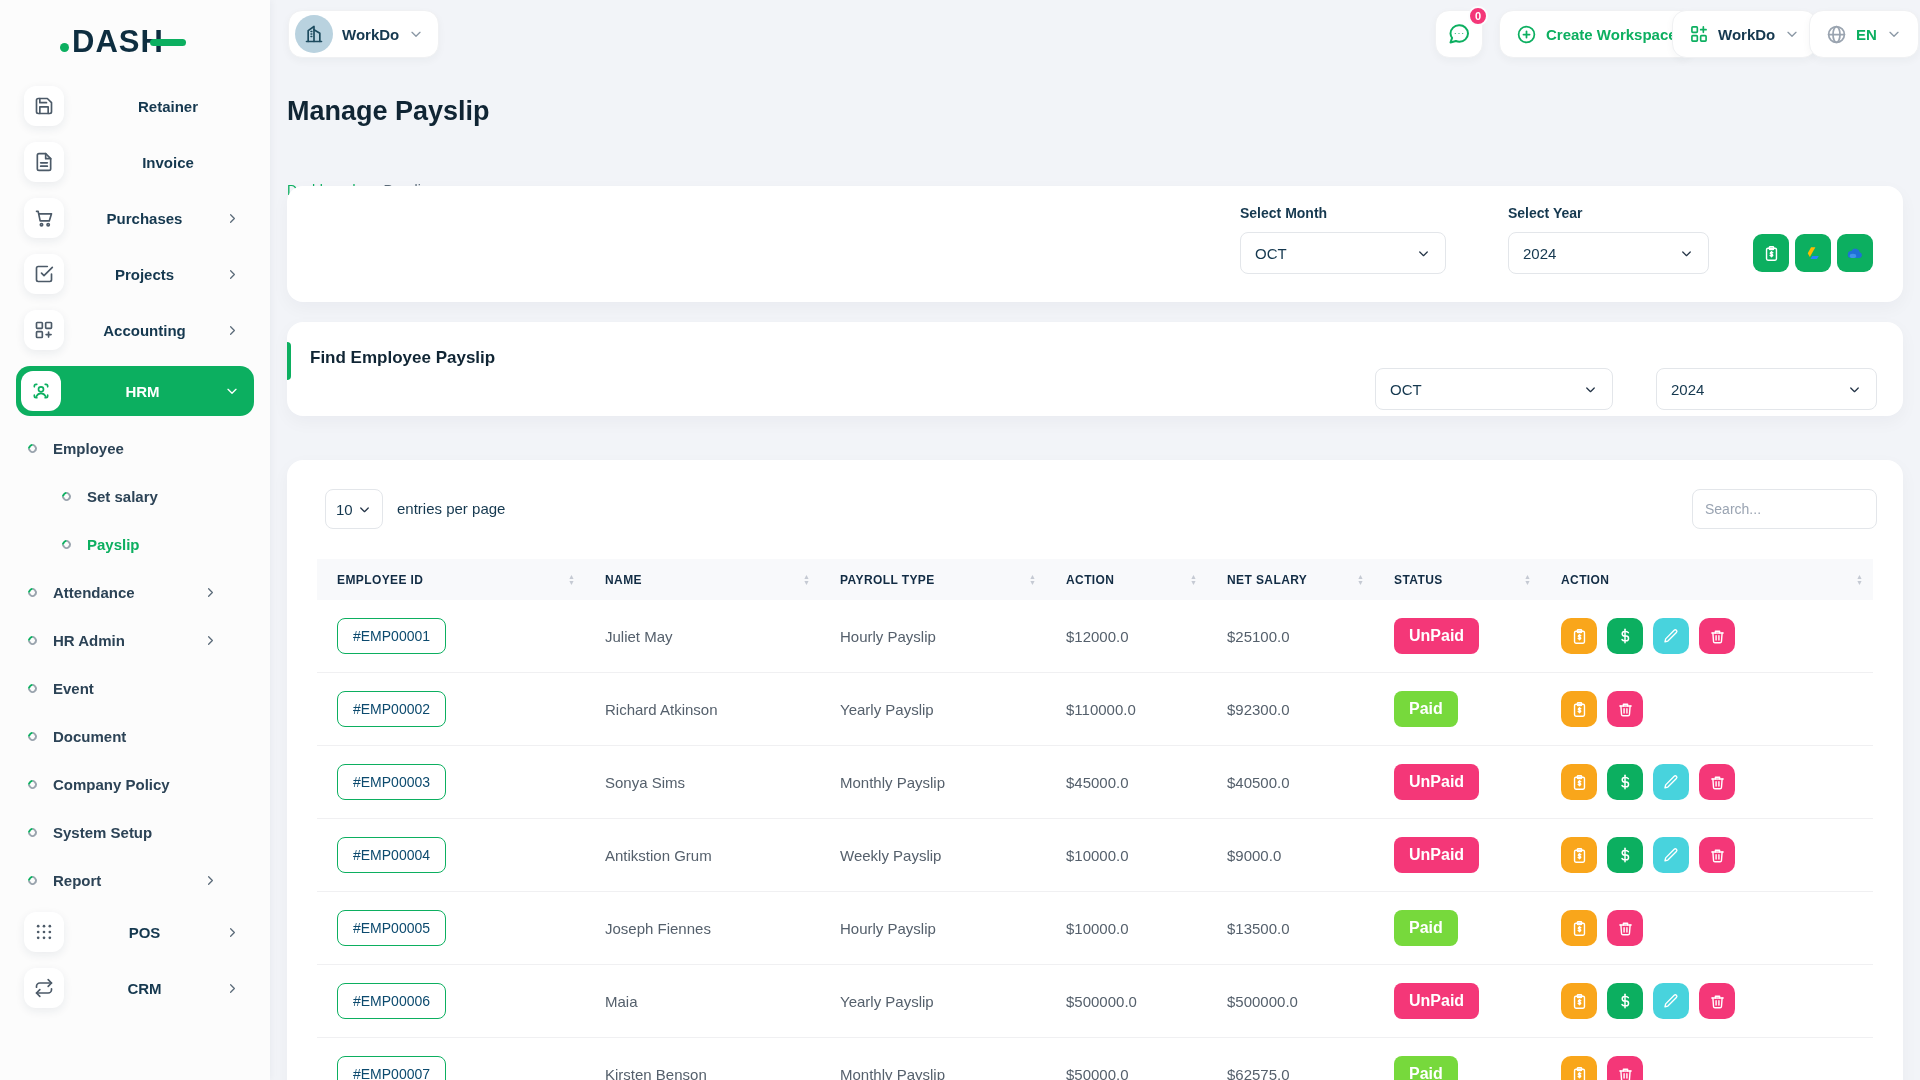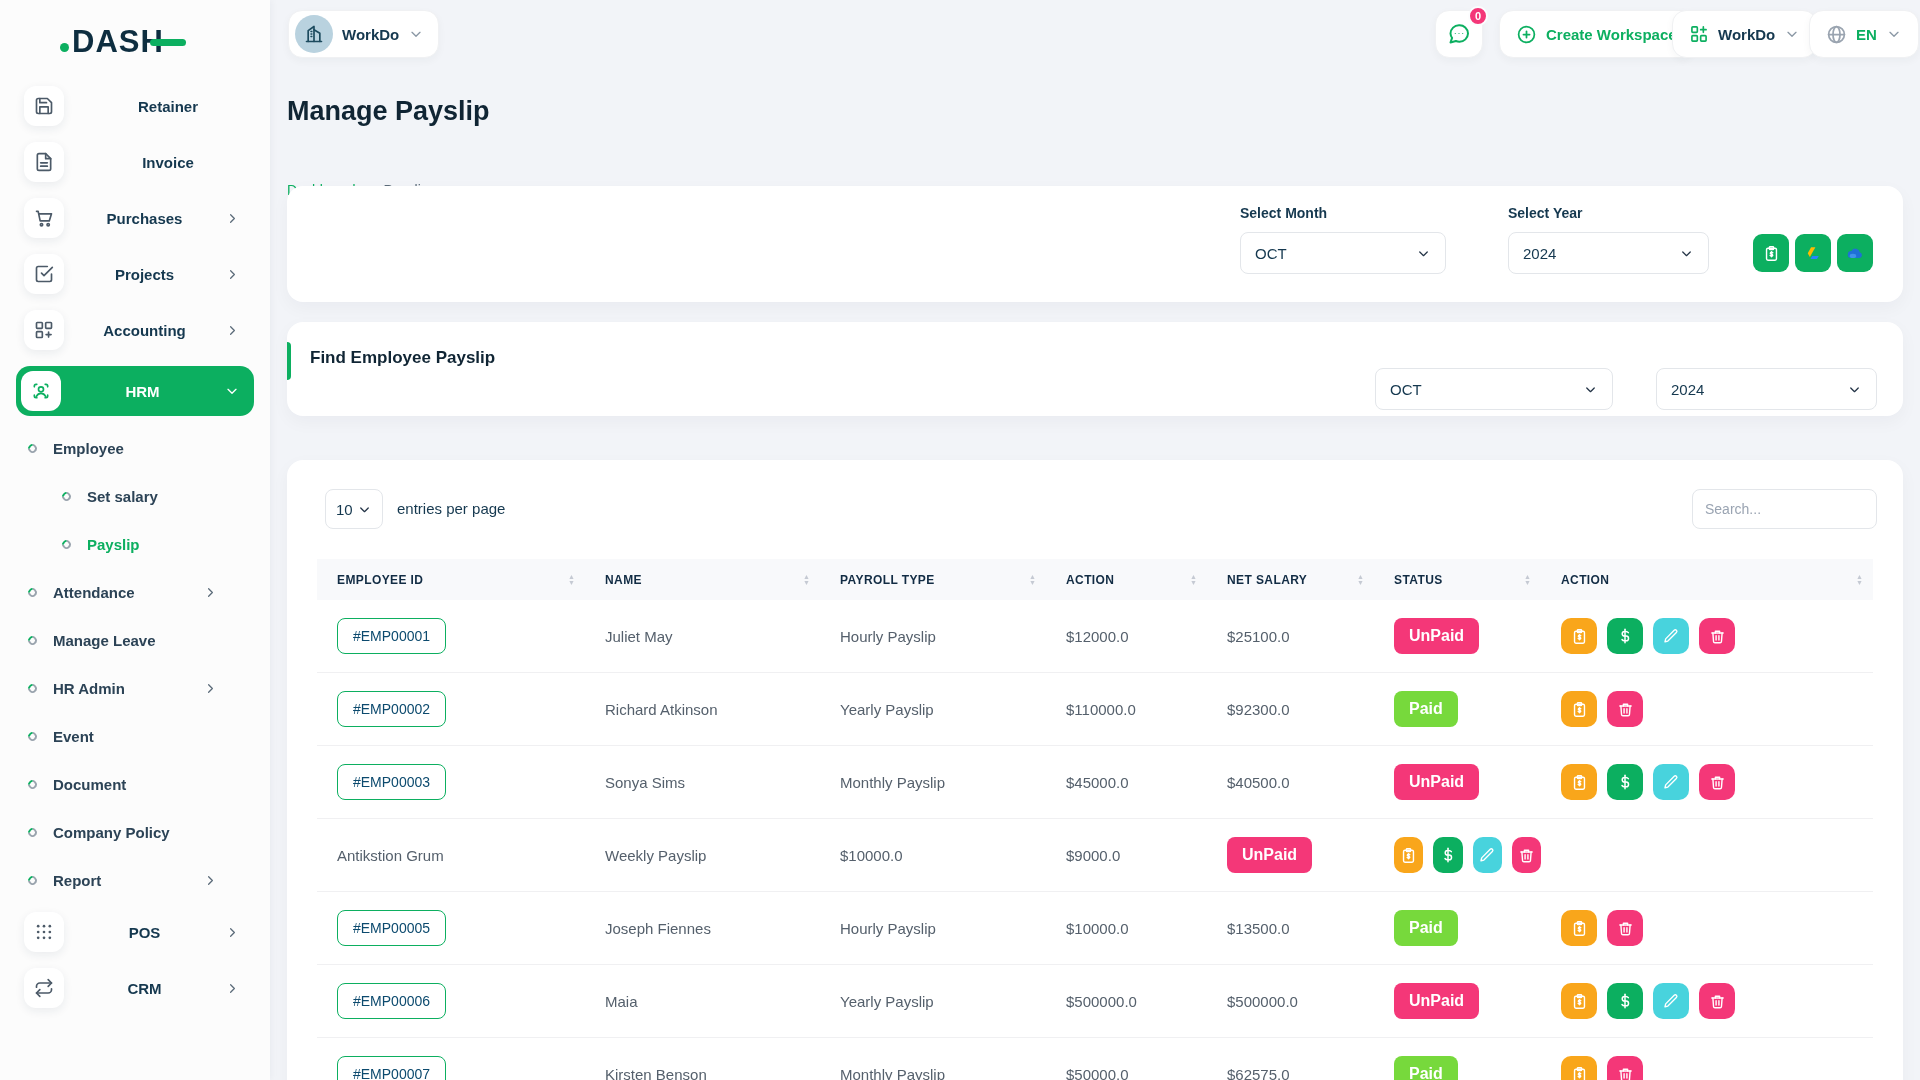--- a/index.html
+++ b/index.html
@@ -281,42 +281,42 @@
           <span class="bullet"></span>
           <span class="lbl">Attendance</span>
           <span class="ic chev">
             <svg width="15" height="15" viewBox="0 0 24 24" fill="none" stroke="currentColor" stroke-width="2" stroke-linecap="round" stroke-linejoin="round">
               <path d="M9 6l6 6-6 6"></path>
             </svg>
           </span>
         </div>
         <div class="sub-item">
           <span class="bullet"></span>
-          <span class="lbl">Manage Leave</span>
-        </div>
-        <div class="sub-item">
-          <span class="bullet"></span>
           <span class="lbl">HR Admin</span>
           <span class="ic chev">
             <svg width="15" height="15" viewBox="0 0 24 24" fill="none" stroke="currentColor" stroke-width="2" stroke-linecap="round" stroke-linejoin="round">
               <path d="M9 6l6 6-6 6"></path>
             </svg>
           </span>
         </div>
         <div class="sub-item">
           <span class="bullet"></span>
           <span class="lbl">Event</span>
         </div>
         <div class="sub-item">
           <span class="bullet"></span>
           <span class="lbl">Document</span>
         </div>
         <div class="sub-item">
           <span class="bullet"></span>
           <span class="lbl">Company Policy</span>
+        </div>
+        <div class="sub-item">
+          <span class="bullet"></span>
+          <span class="lbl">System Setup</span>
         </div>
         <div class="sub-item">
           <span class="bullet"></span>
           <span class="lbl">Report</span>
           <span class="ic chev">
             <svg width="15" height="15" viewBox="0 0 24 24" fill="none" stroke="currentColor" stroke-width="2" stroke-linecap="round" stroke-linejoin="round">
               <path d="M9 6l6 6-6 6"></path>
             </svg>
           </span>
         </div>
@@ -705,20 +705,21 @@
                     <path d="M9 7V4.5h6V7"></path>
                     <path d="M18.5 7l-.9 12a2 2 0 0 1-2 1.9H8.4a2 2 0 0 1-2-1.9L5.5 7"></path>
                     <path d="M10 11v6M14 11v6"></path>
                   </svg>
                 </span>
               </button>
             </div>
           </div>
         </div>
         <div class="t-row">
+          <div class="cell"><span class="id-badge">#EMP00004</span></div>
           <div class="cell">Antikstion Grum</div>
           <div class="cell">Weekly Payslip</div>
           <div class="cell">$10000.0</div>
           <div class="cell">$9000.0</div>
           <div class="cell"><span class="status-badge status-unpaid">UnPaid</span></div>
           <div class="cell">
             <div class="actions">
               <button class="act-btn act-payslip">
                 <span class="ic">
                   <svg width="17" height="17" viewBox="0 0 24 24" fill="none" stroke="currentColor" stroke-width="2" stroke-linecap="round" stroke-linejoin="round">

